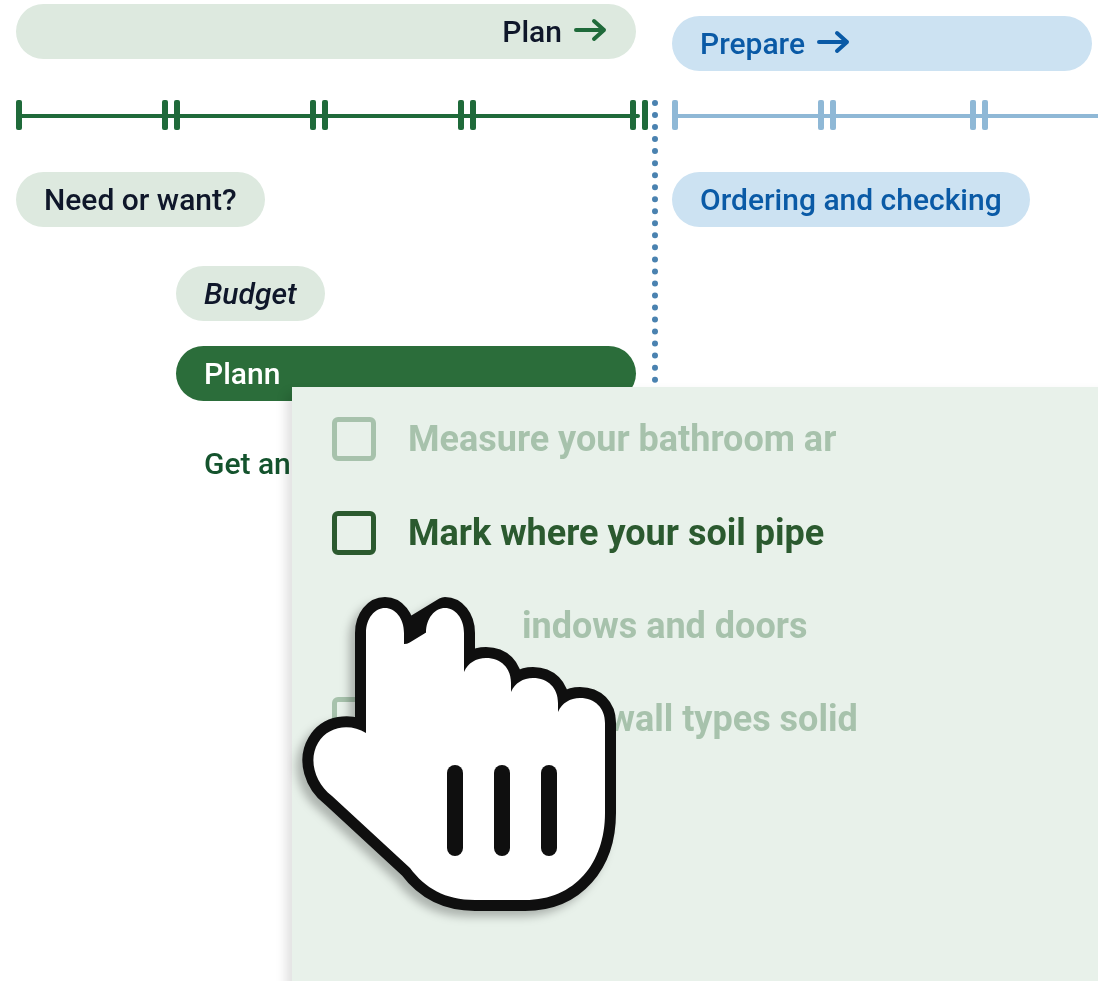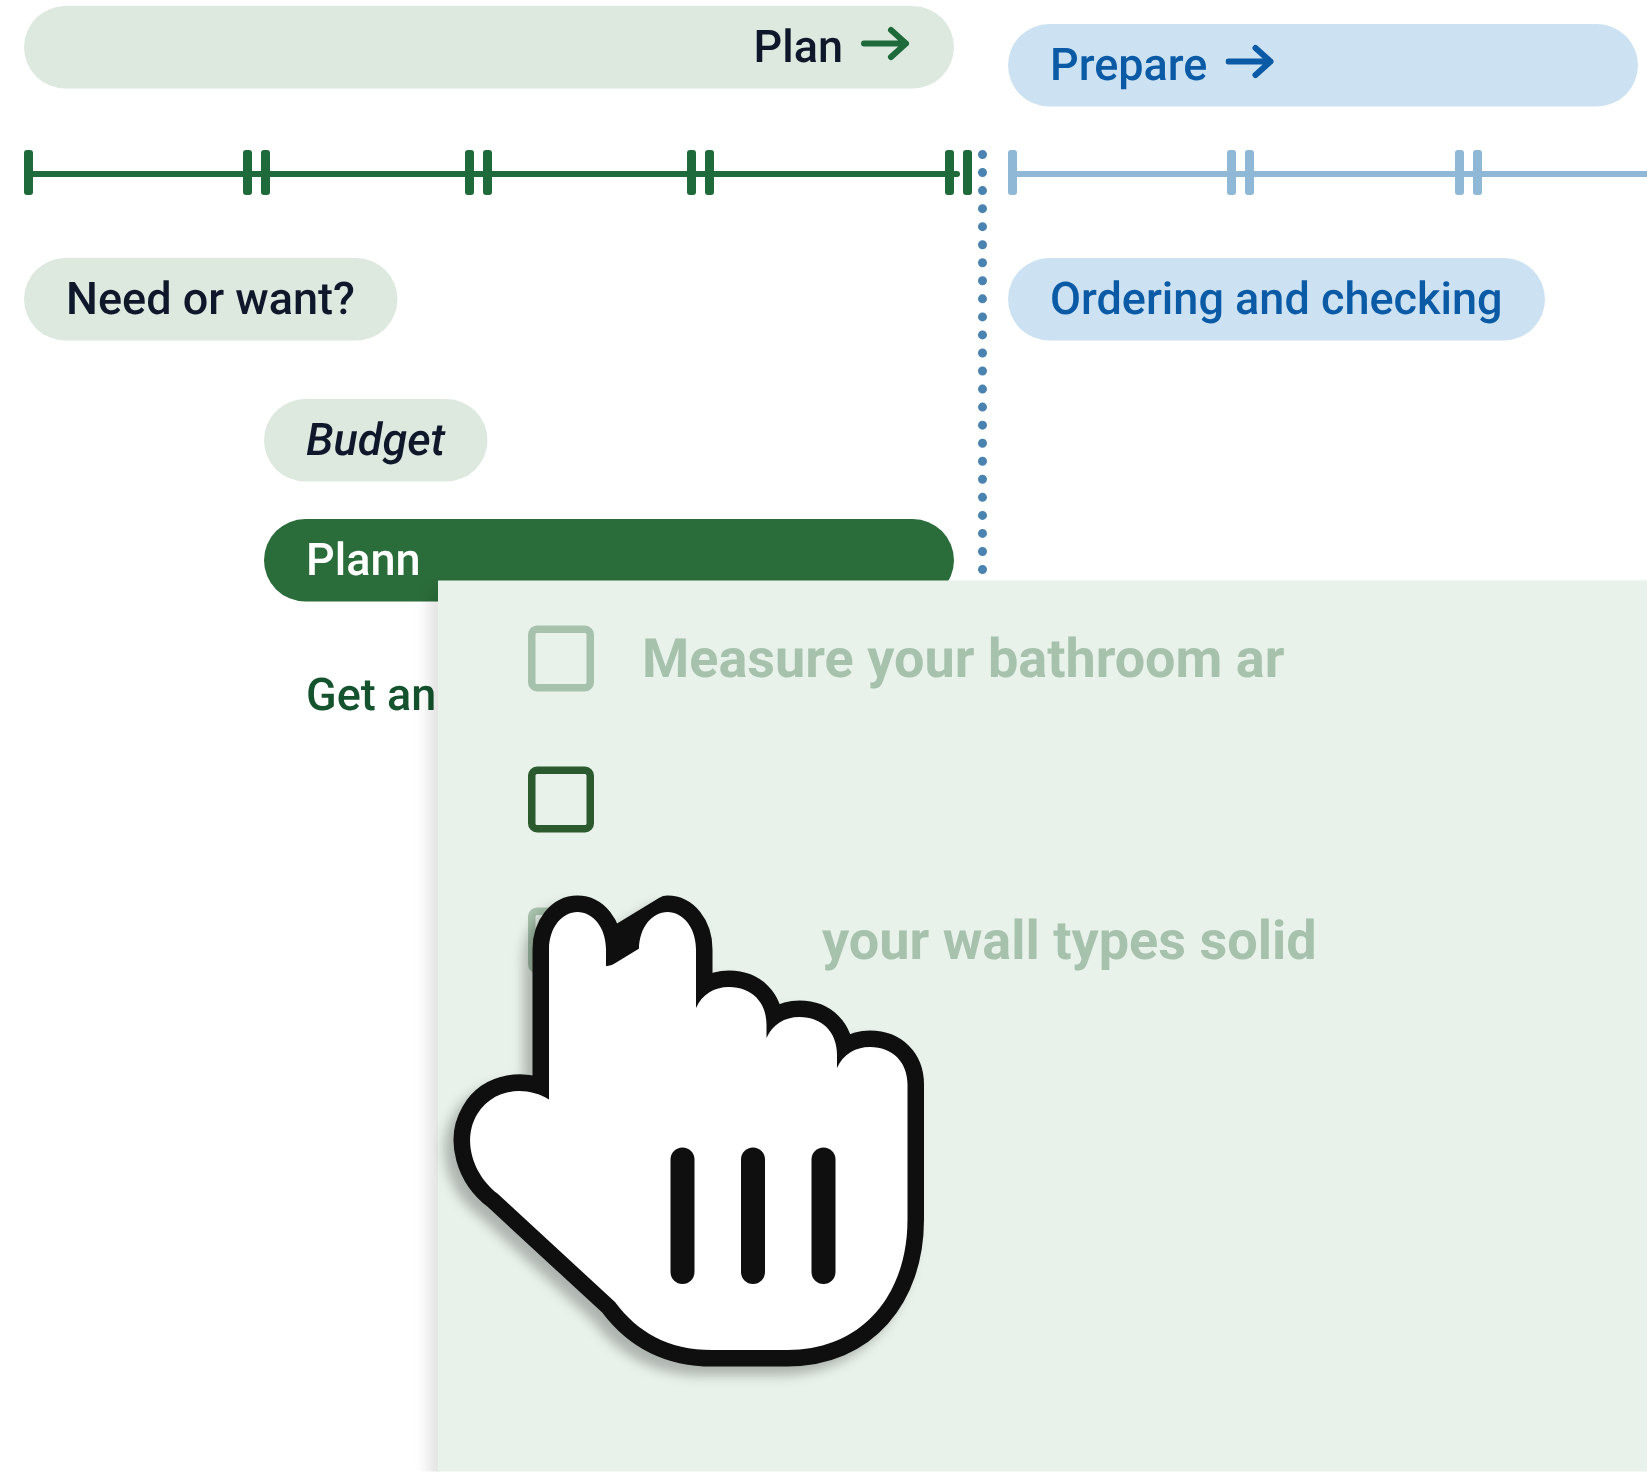--- a/index.html
+++ b/index.html
@@ -79,21 +79,20 @@
     padding: 30px 40px;
   }
   .check-item {
     display: flex;
     align-items: center;
     gap: 32px;
     margin-bottom: 50px;
     font-size: 36px;
     font-weight: 700;
     white-space: nowrap;
-    margin-left: 20px;
   }
   .check-item.faded { color: #a7c2ac; }
   .check-item.active { color: #2b5a2f; }
   .checkbox {
     width: 44px;
     height: 44px;
     border: 5px solid currentColor;
     border-radius: 6px;
     flex-shrink: 0;
   }
@@ -184,20 +183,24 @@
   <span>Get an</span>
 </div>
 
 <div class="checklist-panel">
   <div class="check-item faded">
     <div class="checkbox"></div>
     <span>Measure your bathroom ar</span>
   </div>
   <div class="check-item active">
     <div class="checkbox"></div>
+    <span>Mark where your soil pipe</span>
+  </div>
+  <div class="check-item faded" style="padding-left:190px;">
+    <span>indows and doors</span>
   </div>
   <div class="check-item faded">
     <div class="checkbox"></div>
     <span style="padding-left:120px;">your wall types solid</span>
   </div>
 </div>
 
 <div class="cursor-hand">
   <svg width="400" height="400" viewBox="0 0 400 400">
     <path d="M 125 60 

